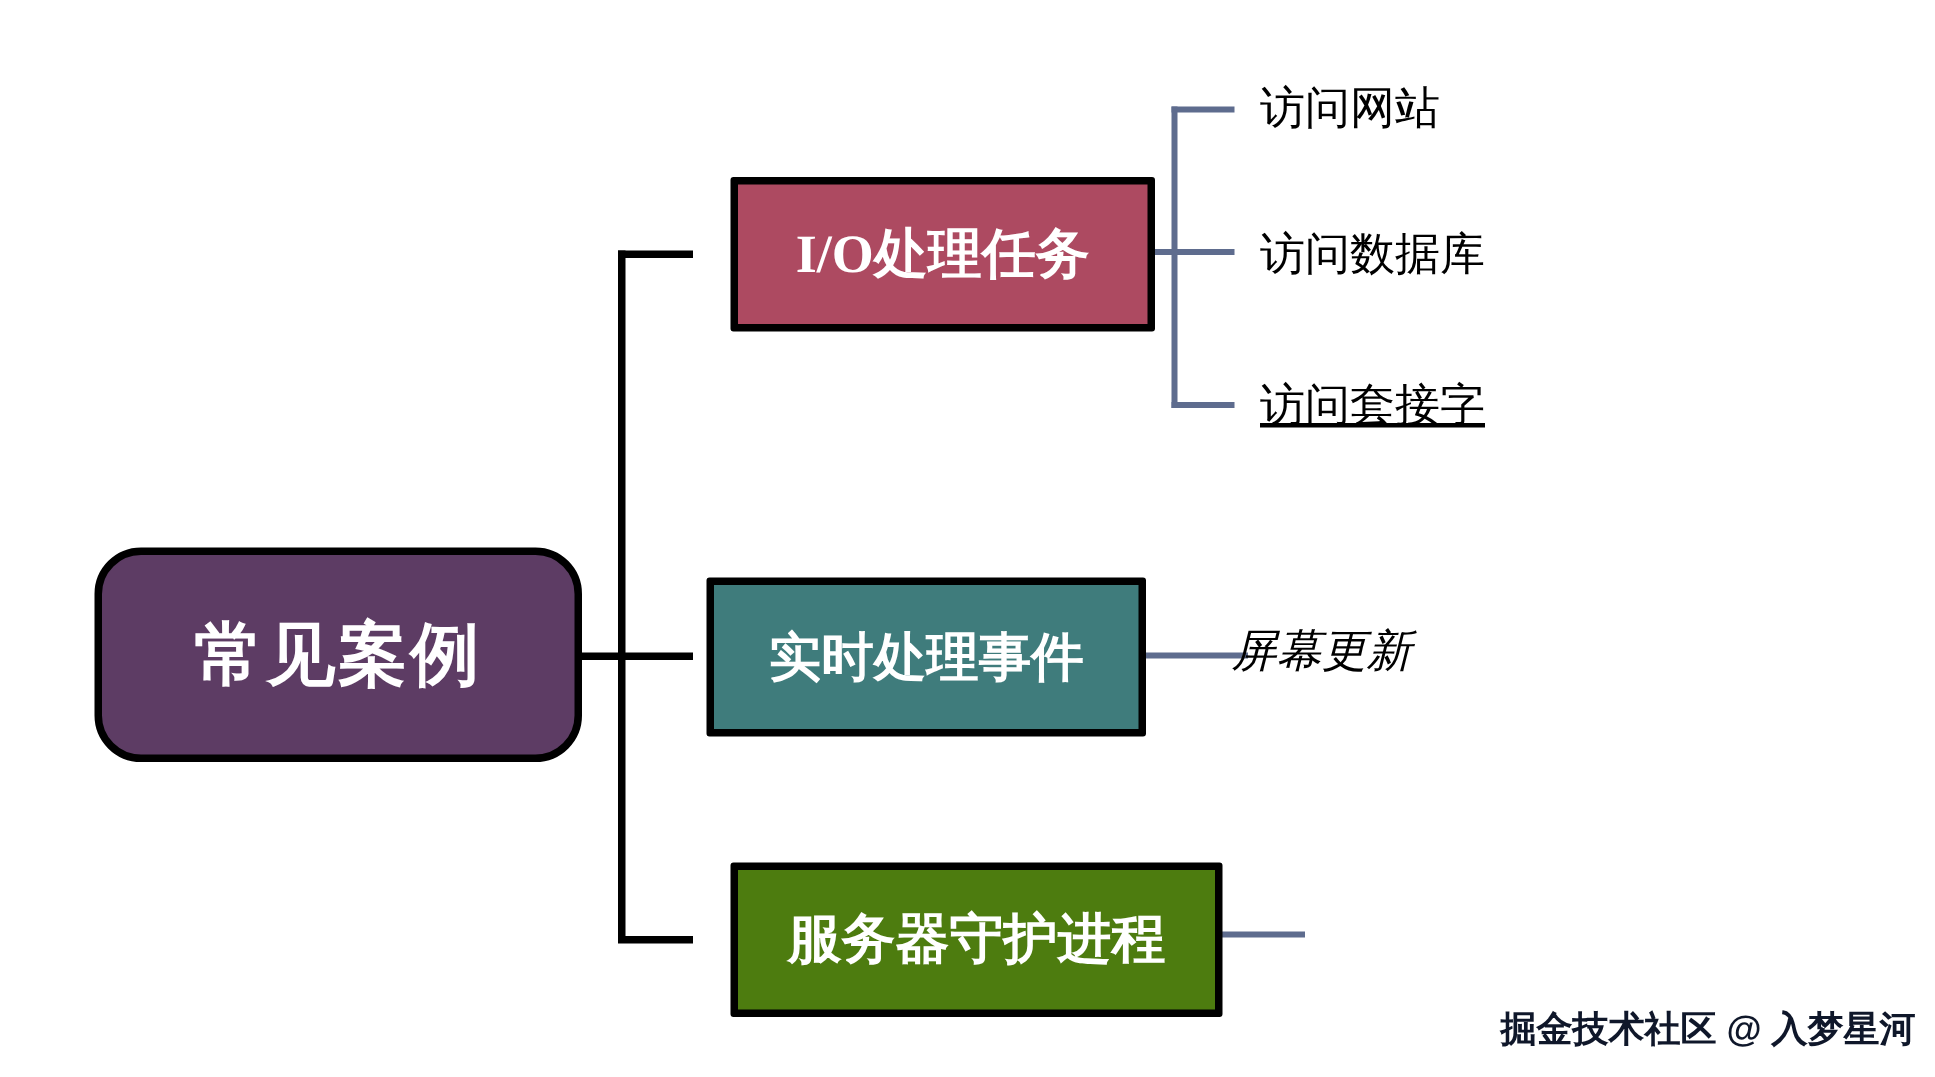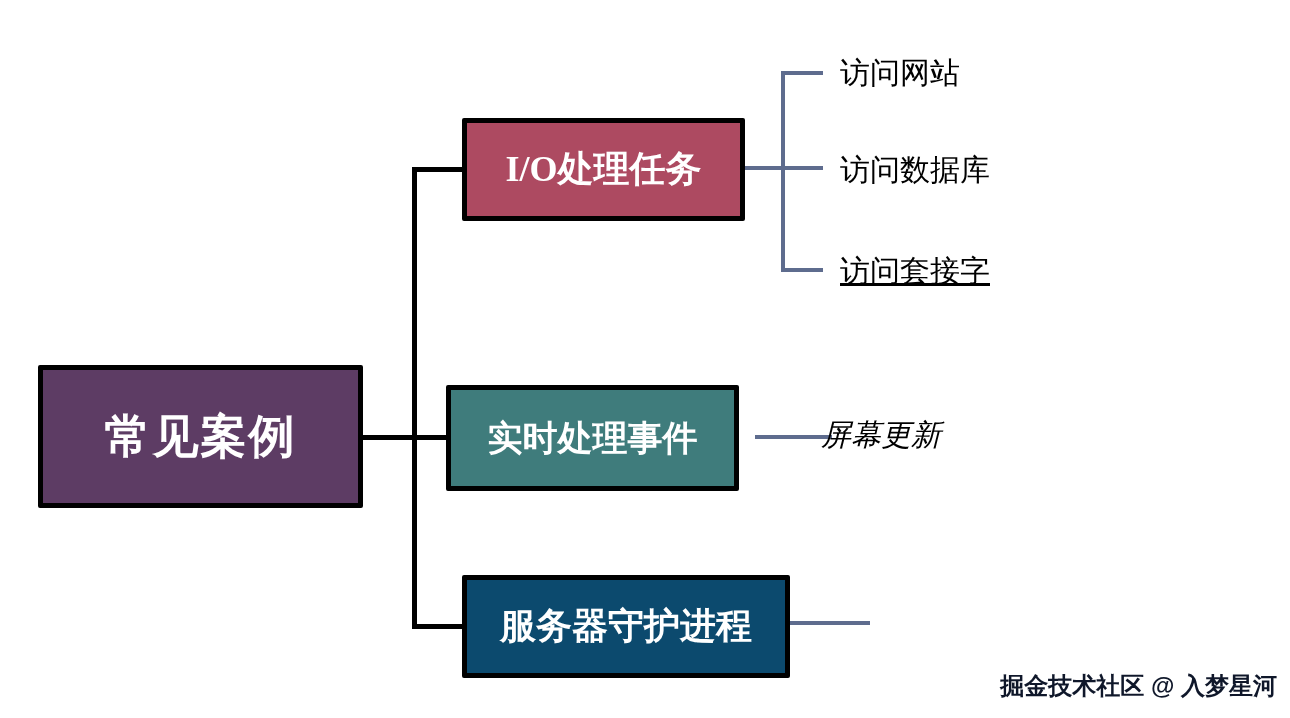--- a/index.html
+++ b/index.html
@@ -28,43 +28,45 @@
     box-sizing: border-box;
     border: 5px solid #000000;
     border-radius: 2px;
     display: flex;
     align-items: center;
     justify-content: center;
     color: #ffffff;
     font-weight: bold;
     text-align: center;
     white-space: nowrap;
+    margin-left: 25px;
   }
   .node-root {
     left: 38px; top: 365px; width: 325px; height: 143px;
     background: #5d3c64;
     font-size: 46px;
     letter-spacing: 2px;
+    border-radius: 31px;
   }
   .node-io {
     left: 462px; top: 118px; width: 283px; height: 103px;
     background: #ad4a61;
     font-size: 36px;
   }
   .node-io .label {
     font-family: "Liberation Serif", serif;
   }
   .node-realtime {
     left: 446px; top: 385px; width: 293px; height: 106px;
     background: #3f7c7c;
     font-size: 35px;
   }
   .node-daemon {
     left: 462px; top: 575px; width: 328px; height: 103px;
-    background: #0c4a6e;
+    background: #4d7c0f;
     font-size: 36px;
   }
 
   
   .leaf {
     position: absolute;
     font-size: 30px;
     line-height: 36px;
     color: #000000;
     white-space: nowrap;

